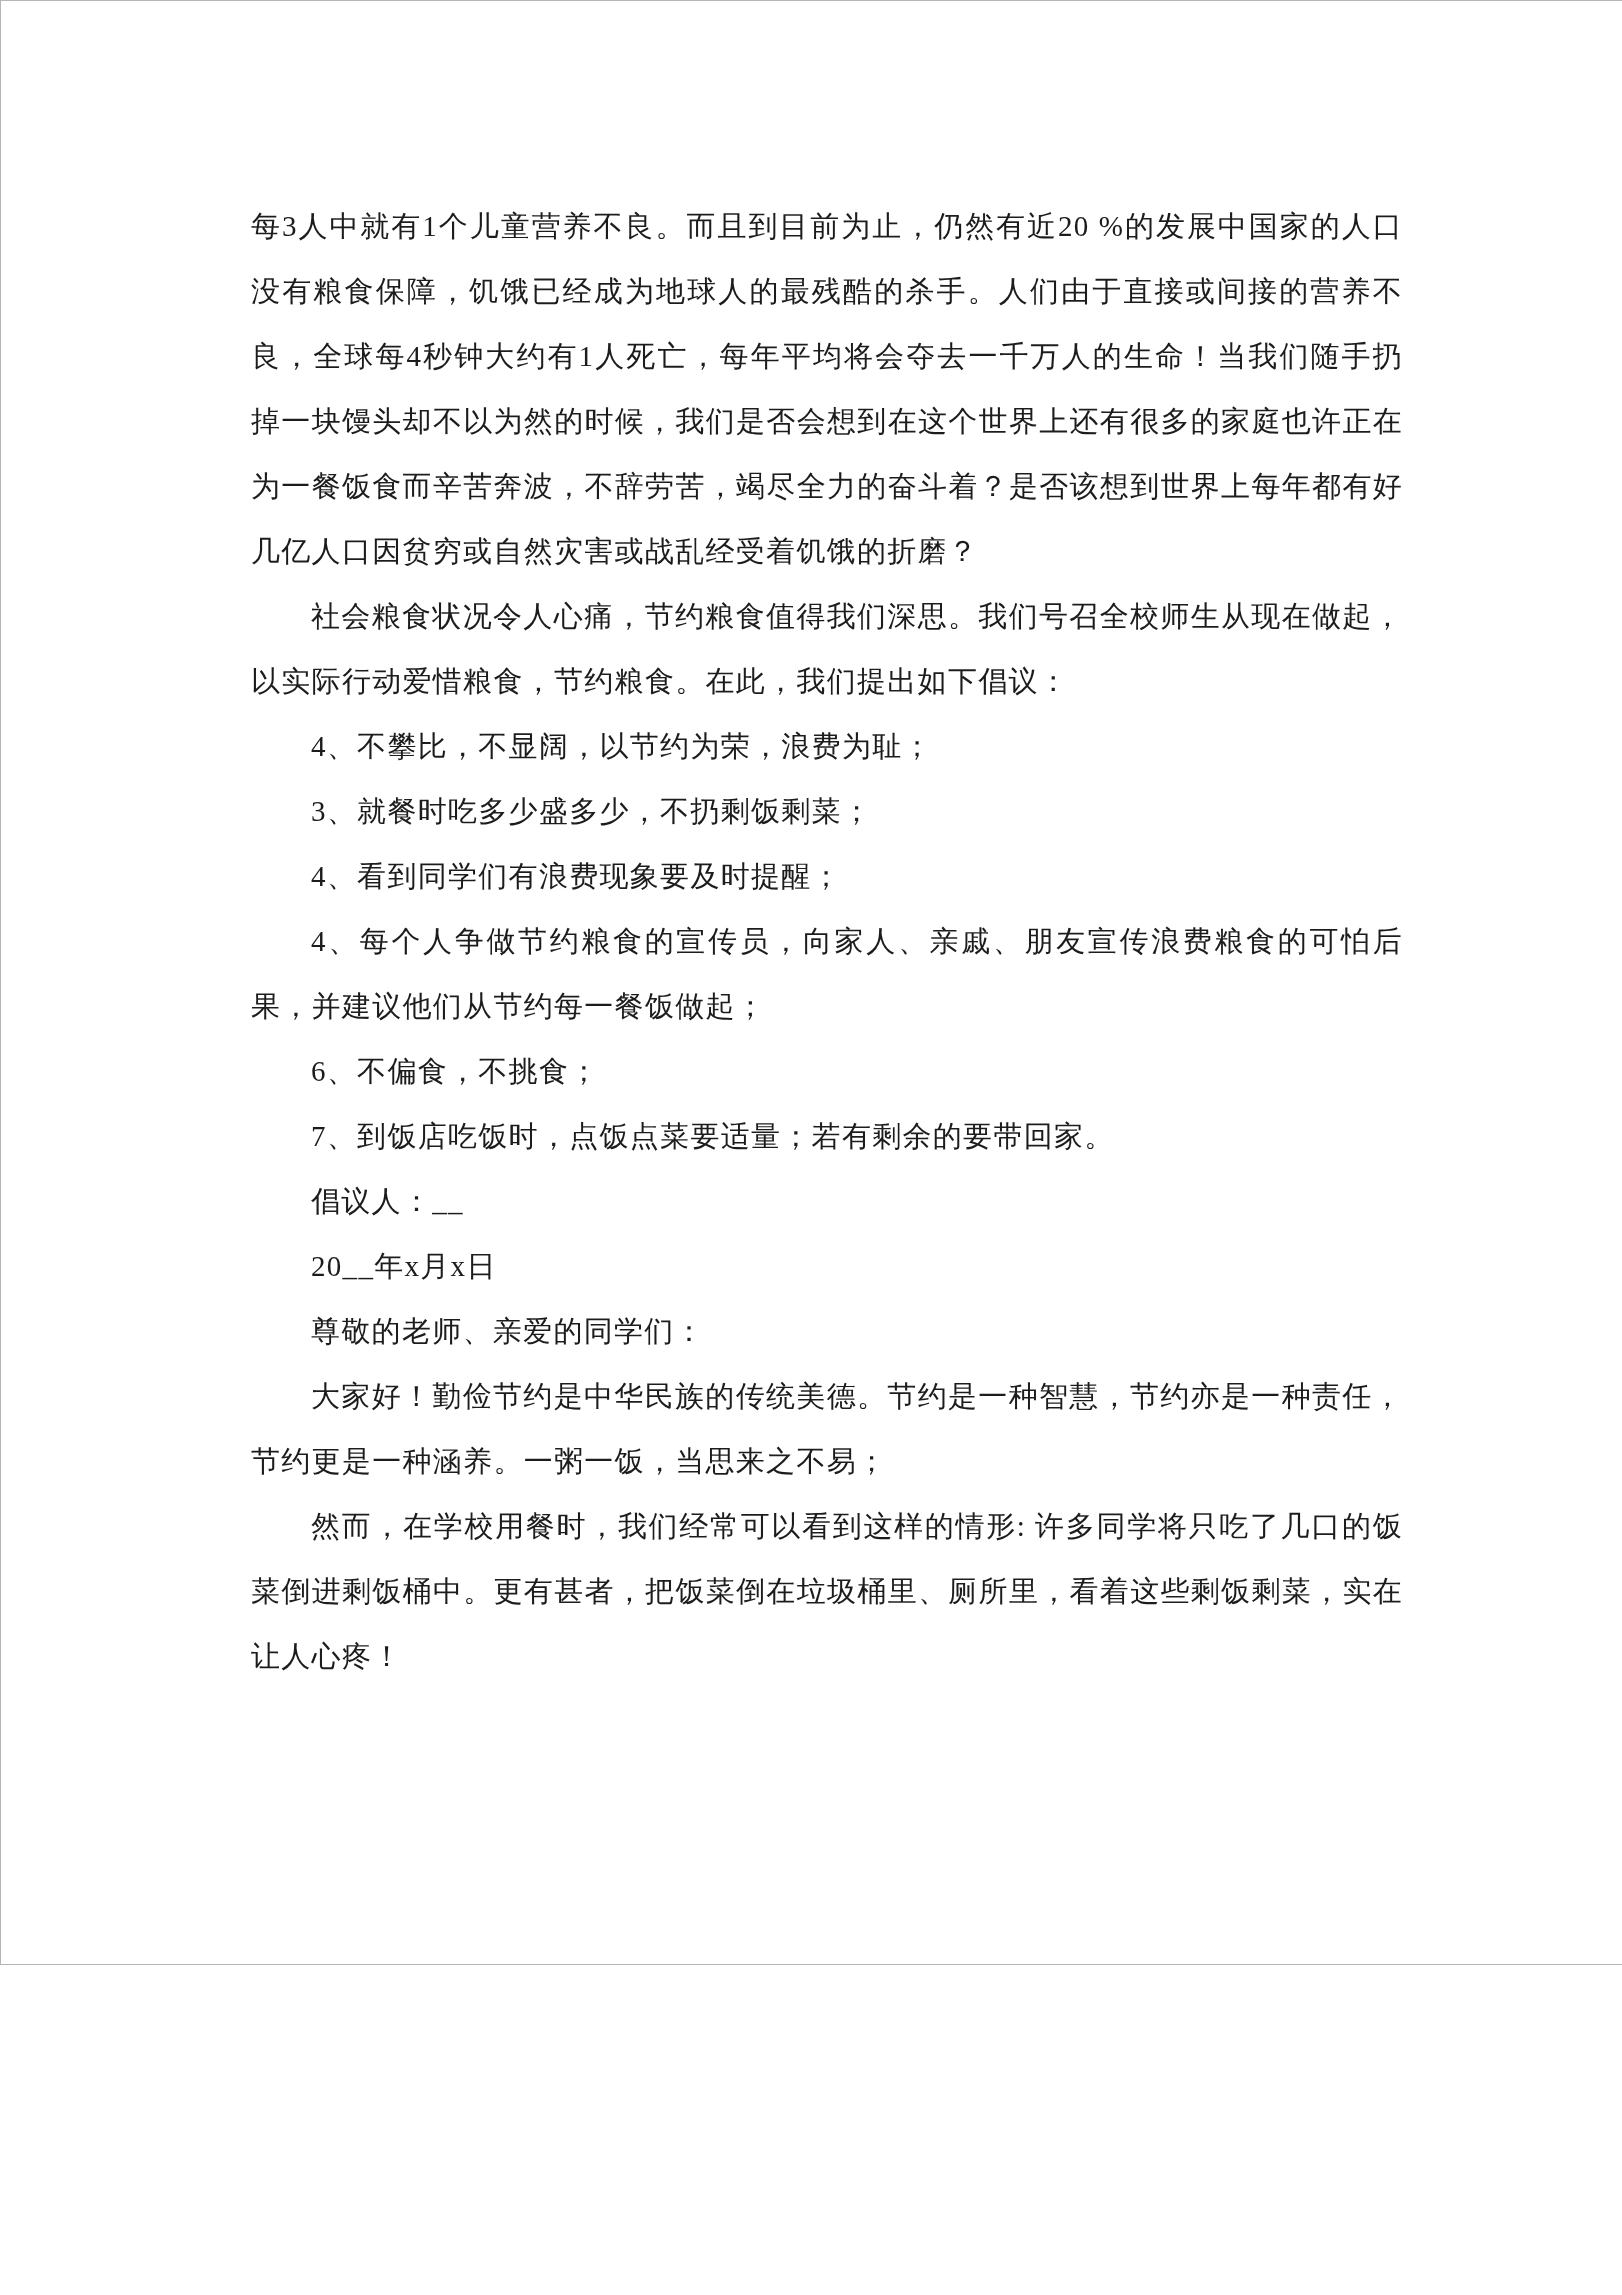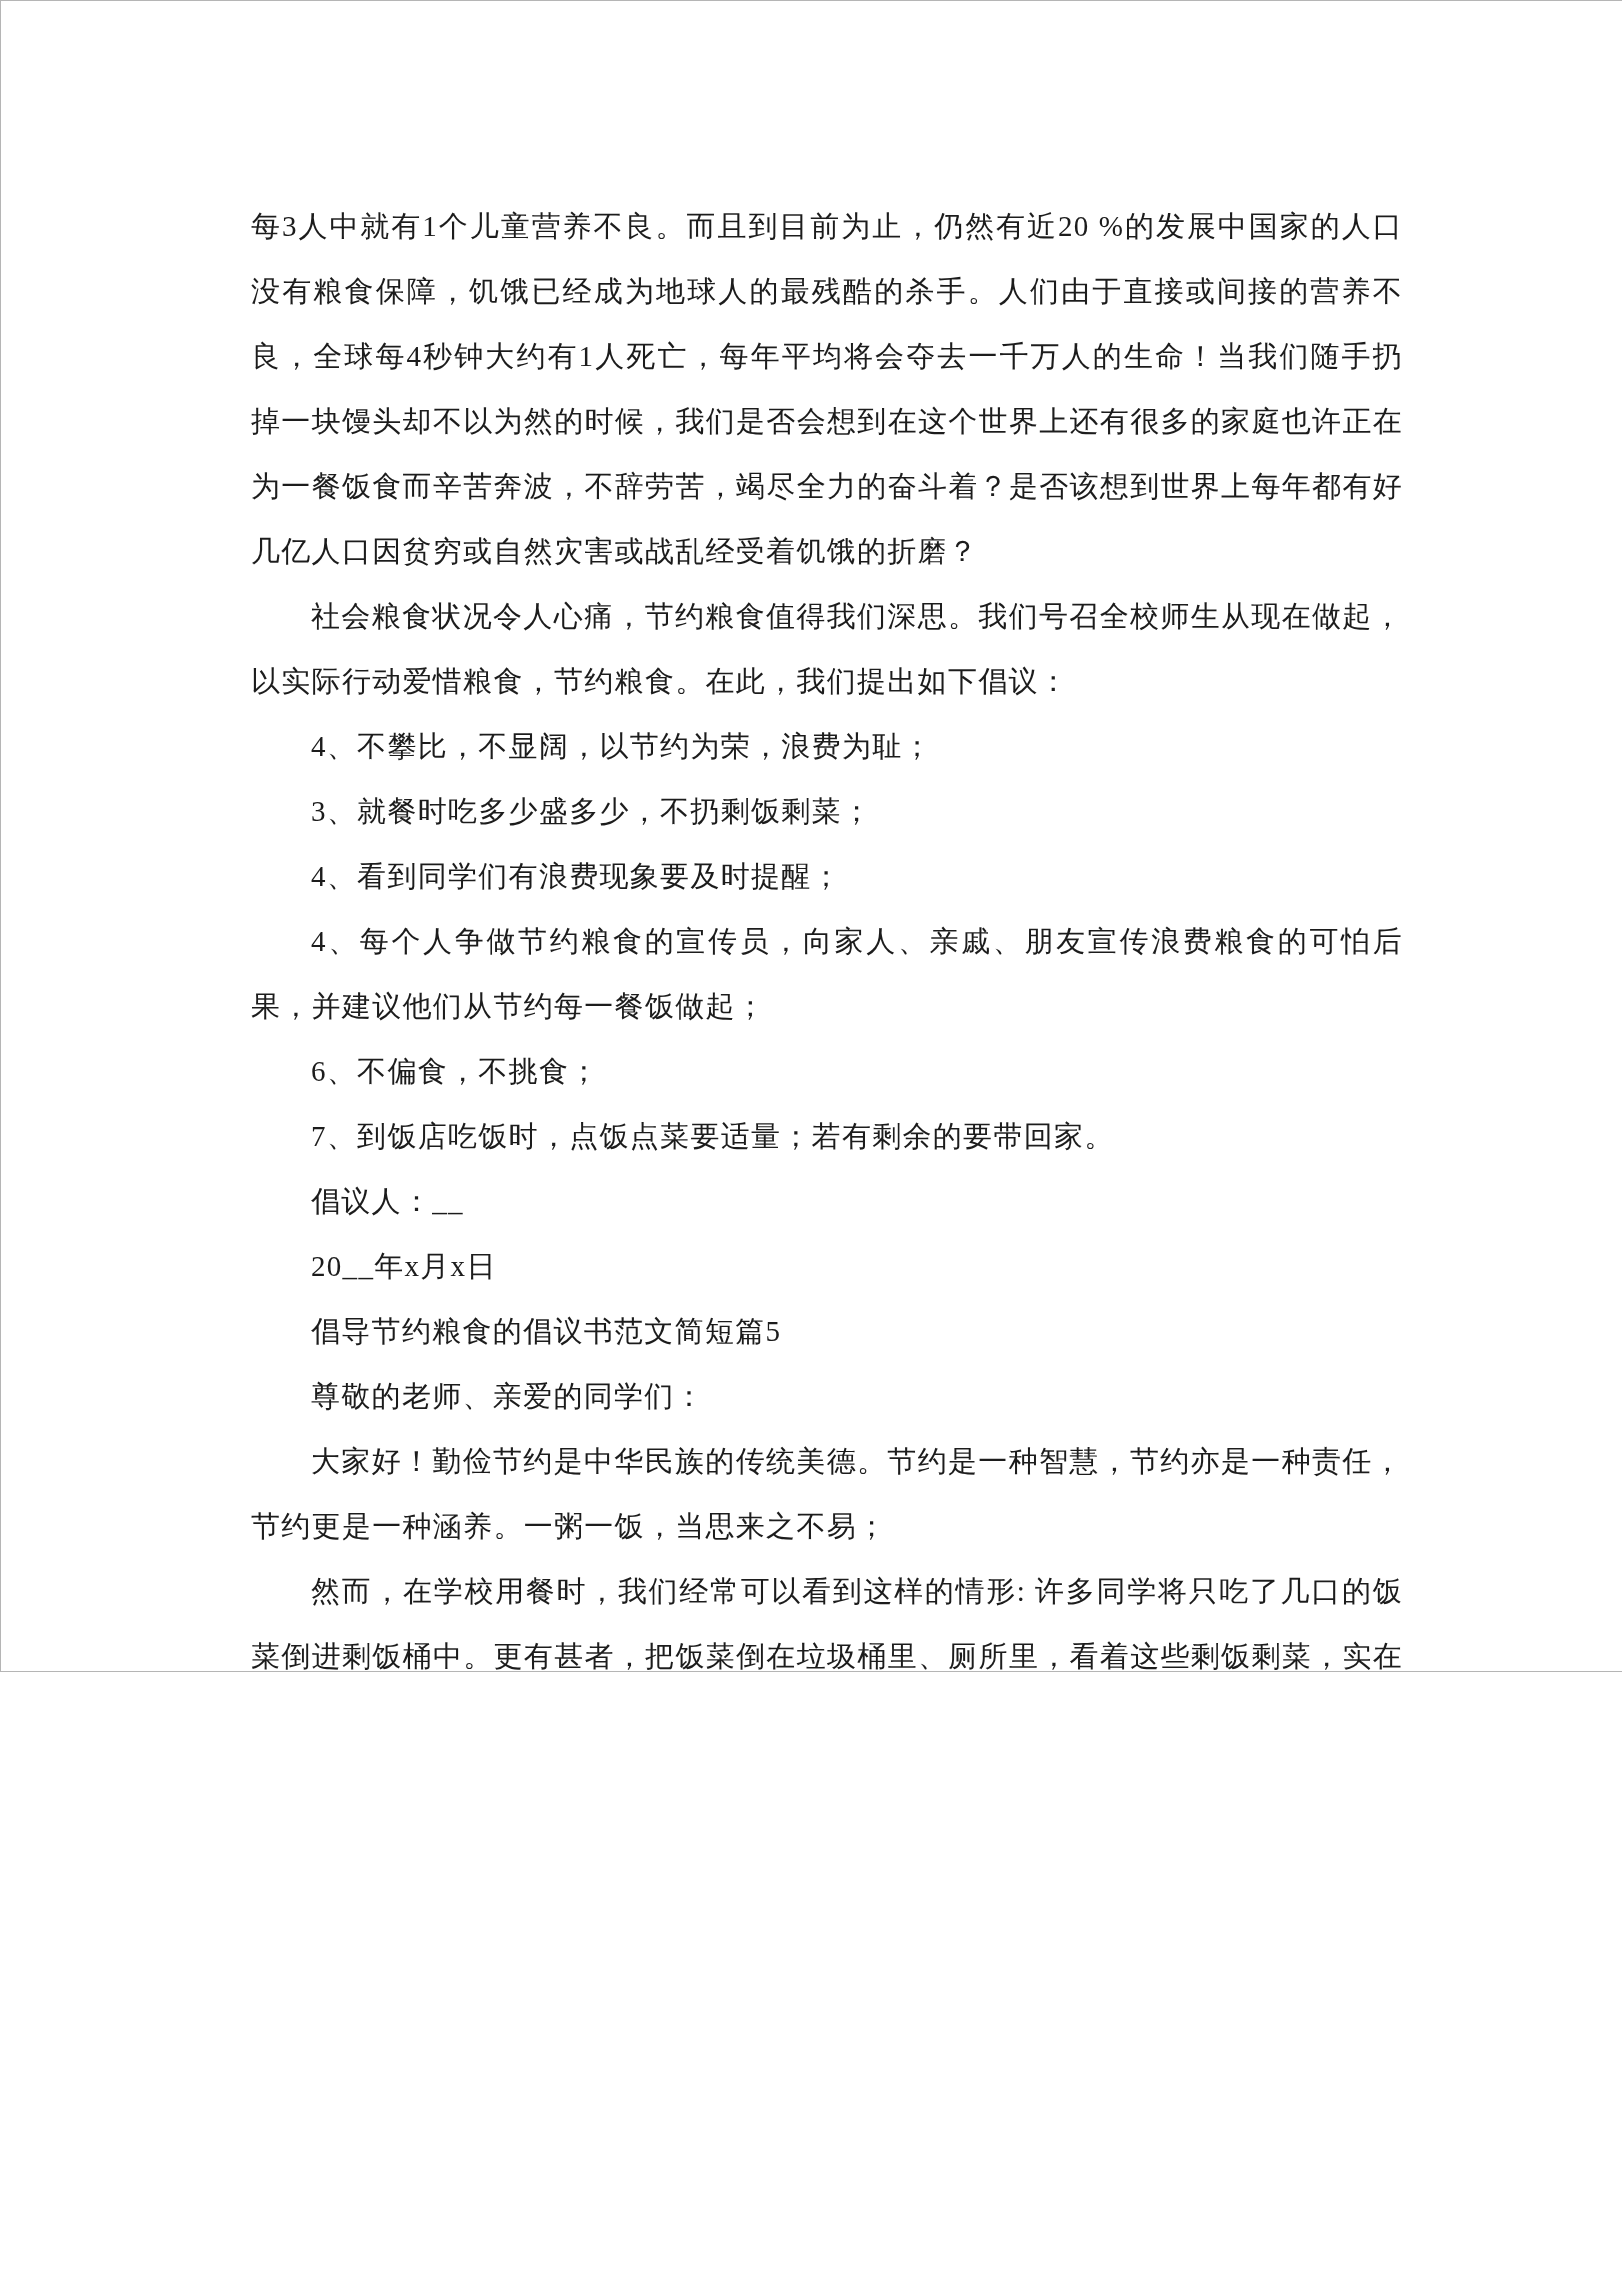--- a/index.html
+++ b/index.html
@@ -3,21 +3,21 @@
   <meta charset="utf-8">
   <style>
     html, body {
       margin: 0;
       padding: 0;
       background: #ffffff;
     }
     .page {
       position: relative;
       width: 1623px;
-      height: 1672px;
+      height: 1965px;
       background: #ffffff;
       box-sizing: border-box;
       border: 1.3px solid #b5b5b5;
       font-family: "Liberation Serif", "DejaVu Serif", serif;
       color: #1c1c1c;
       overflow: hidden;
     }
     .content {
       position: absolute;
       left: 250px;
@@ -44,19 +44,18 @@
     <p class="para">每3人中就有1个儿童营养不良。而且到目前为止，仍然有近20 %的发展中国家的人口没有粮食保障，饥饿已经成为地球人的最残酷的杀手。人们由于直接或间接的营养不良，全球每4秒钟大约有1人死亡，每年平均将会夺去一千万人的生命！当我们随手扔掉一块馒头却不以为然的时候，我们是否会想到在这个世界上还有很多的家庭也许正在为一餐饭食而辛苦奔波，不辞劳苦，竭尽全力的奋斗着？是否该想到世界上每年都有好几亿人口因贫穷或自然灾害或战乱经受着饥饿的折磨？</p>
     <p class="para indent">社会粮食状况令人心痛，节约粮食值得我们深思。我们号召全校师生从现在做起，以实际行动爱惜粮食，节约粮食。在此，我们提出如下倡议：</p>
     <p class="para indent">4、不攀比，不显阔，以节约为荣，浪费为耻；</p>
     <p class="para indent">3、就餐时吃多少盛多少，不扔剩饭剩菜；</p>
     <p class="para indent">4、看到同学们有浪费现象要及时提醒；</p>
     <p class="para indent">4、每个人争做节约粮食的宣传员，向家人、亲戚、朋友宣传浪费粮食的可怕后果，并建议他们从节约每一餐饭做起；</p>
     <p class="para indent">6、不偏食，不挑食；</p>
     <p class="para indent">7、到饭店吃饭时，点饭点菜要适量；若有剩余的要带回家。</p>
     <p class="para indent">倡议人：__</p>
     <p class="para indent">20__年x月x日</p>
-    <p class="para indent">倡导节约粮食的倡议书范文简短篇5</p>
     <p class="para indent">尊敬的老师、亲爱的同学们：</p>
     <p class="para indent">大家好！勤俭节约是中华民族的传统美德。节约是一种智慧，节约亦是一种责任，节约更是一种涵养。一粥一饭，当思来之不易；</p>
     <p class="para indent">然而，在学校用餐时，我们经常可以看到这样的情形: 许多同学将只吃了几口的饭菜倒进剩饭桶中。更有甚者，把饭菜倒在垃圾桶里、厕所里，看着这些剩饭剩菜，实在让人心疼！</p>
   </div>
 </div>
 
 
 </body></html>

